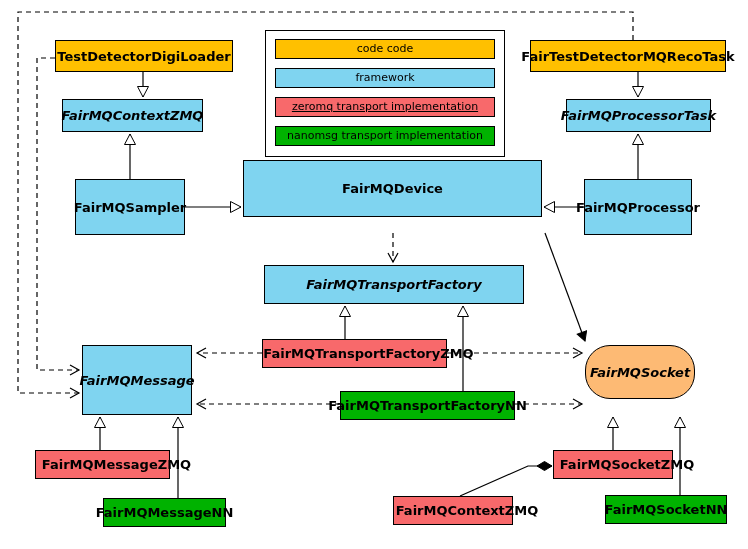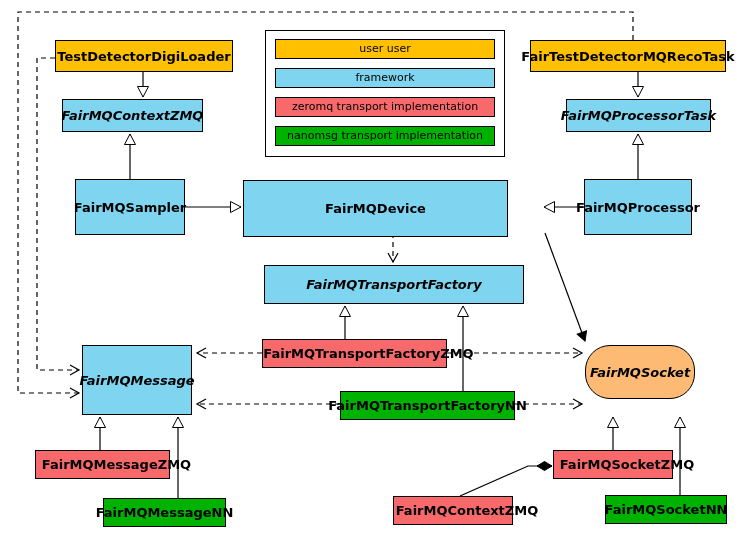--- a/index.html
+++ b/index.html
@@ -74,23 +74,23 @@
         <line x1="447" y1="353" x2="582" y2="353" marker-end="url(#openarrow)"></line>
         <line x1="340" y1="404" x2="197" y2="404" marker-end="url(#openarrow)"></line>
         <line x1="515" y1="404" x2="582" y2="404" marker-end="url(#openarrow)"></line>
         <path d="M55,58 L37,58 L37,370 L79,370" marker-end="url(#openarrow)"></path>
         <path d="M633,40 L633,12 L18,12 L18,393 L79,393" marker-end="url(#openarrow)"></path>
       </g>
     </g>
   </svg>
 
   <div class="legend" style="left:265px; top:30px; width:240px; height:127px;">
-    <div class="legend-item" style="background-color: rgb(255, 192, 0);">user user</div>
+    <div class="legend-item" style="background-color: rgb(255, 192, 0);">code code</div>
     <div class="legend-item" style="background-color: rgb(127, 212, 240);">framework</div>
-    <div class="legend-item" style="background-color: rgb(248, 105, 107);">zeromq transport implementation</div>
+    <div class="legend-item" style="background-color: rgb(248, 105, 107); text-decoration: underline;">zeromq transport implementation</div>
     <div class="legend-item" style="background-color: rgb(0, 178, 0);">nanomsg transport implementation</div>
   </div>
 
   <div class="node cat-user" style="left: 55px; top: 40px; width: 178px; height: 32px; background-color: rgb(255, 192, 0);">
     <span class="node-label">TestDetectorDigiLoader</span>
   </div>
 
   <div class="node cat-user" style="left: 530px; top: 40px; width: 196px; height: 32px; background-color: rgb(255, 192, 0);">
     <span class="node-label">FairTestDetectorMQRecoTask</span>
   </div>
@@ -100,21 +100,21 @@
   </div>
 
   <div class="node cat-framework abstract" style="left: 566px; top: 99px; width: 145px; height: 33px; background-color: rgb(127, 212, 240);">
     <span class="node-label">FairMQProcessorTask</span>
   </div>
 
   <div class="node cat-framework" style="left: 75px; top: 179px; width: 110px; height: 56px; background-color: rgb(127, 212, 240);">
     <span class="node-label">FairMQSampler</span>
   </div>
 
-  <div class="node cat-framework" style="left: 243px; top: 180px; width: 265px; height: 57px; background-color: rgb(127, 212, 240);">
+  <div class="node cat-framework" style="left: 243px; top: 160px; width: 299px; height: 57px; background-color: rgb(127, 212, 240);">
     <span class="node-label">FairMQDevice</span>
   </div>
 
   <div class="node cat-framework" style="left: 584px; top: 179px; width: 108px; height: 56px; background-color: rgb(127, 212, 240);">
     <span class="node-label">FairMQProcessor</span>
   </div>
 
   <div class="node cat-framework abstract" style="left: 264px; top: 265px; width: 260px; height: 39px; background-color: rgb(127, 212, 240);">
     <span class="node-label">FairMQTransportFactory</span>
   </div>

